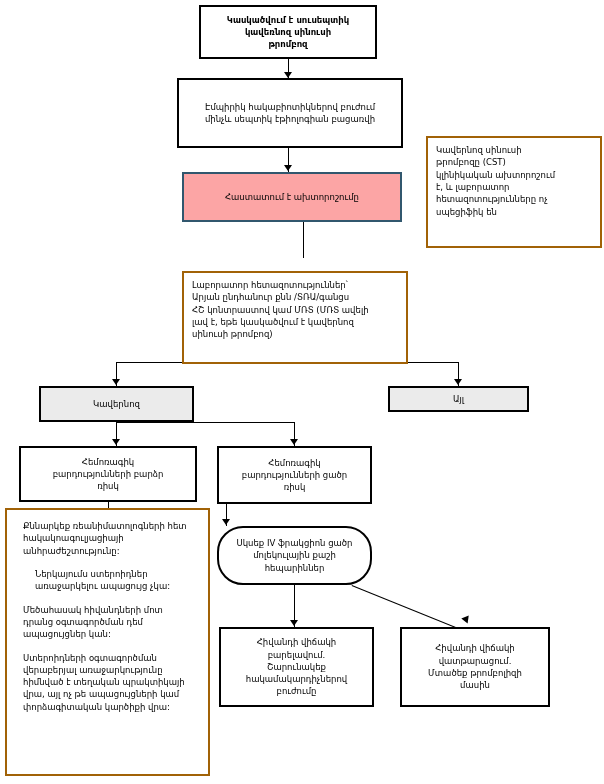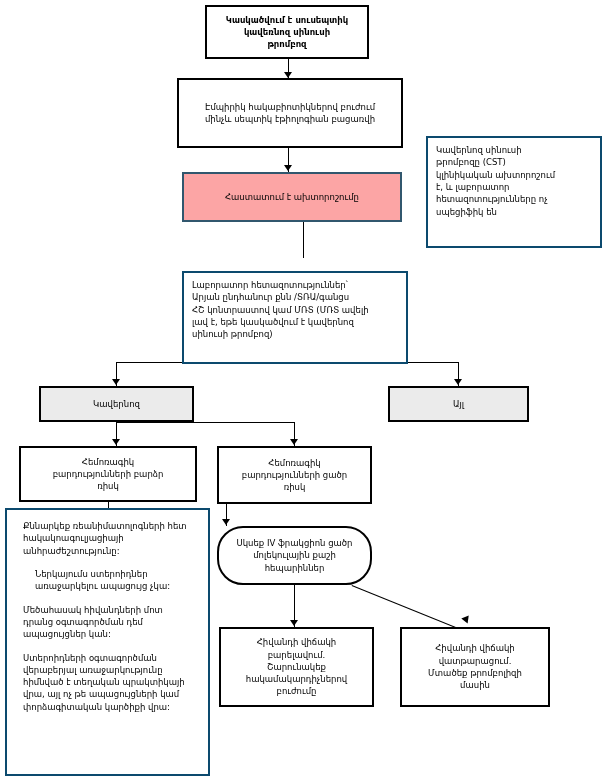--- a/index.html
+++ b/index.html
@@ -24,21 +24,21 @@
     font-size:8.5px;
     line-height:1.45;
     color:#000000;
     padding:4px 6px;
   }
   .node .txt{display:block;width:100%;white-space:pre-line;}
 
   .node.bold{font-weight:bold;}
   .node.grey{background:#ebebeb;border:2px solid #000;}
   .node.blue{border:2px solid #31576e;background:#fca5a5;}
-  .node.note{border:2px solid #0c4a6e;background:#ffffff;text-align:left;
+  .node.note{border:2px solid #a16207;background:#ffffff;text-align:left;
              align-items:flex-start;justify-content:flex-start;}
   .node.note .txt{text-align:left;}
   .node.justify .txt{text-align:justify;text-align-last:left;}
   .node.leftpad{padding:6px 8px;}
 
   
   .ln{position:absolute;background:#000;}
   .vl{width:1px;}
   .hl{height:1px;}
   .diag{position:absolute;transform-origin:0 0;height:1px;background:#000;}
@@ -83,21 +83,21 @@
 
   <div class="ln vl" style="left:226px;top:504px;height:22px;"></div>
   <div class="arrow" style="left:222px;top:519px;"></div>
 
   <div class="ln vl" style="left:294px;top:585px;height:42px;"></div>
   <div class="arrow" style="left:290px;top:620px;"></div>
 
   <div class="diag" style="left:352px;top:585px;width:118px;transform:rotate(22deg);"></div>
   <div class="arrow-rot" style="left:461px;top:617px;transform:rotate(-22deg);"></div>
 
-  <div class="node bold" style="left:205px;top:5px;width:164px;height:54px;">
+  <div class="node bold" style="left:199px;top:5px;width:178px;height:54px;">
     <span class="txt">Կասկածվում է սուսեպտիկ
 կավեռնոզ սինուսի
 թրոմբոզ</span>
   </div>
 
   <div class="node" style="left:177px;top:78px;width:226px;height:70px;">
     <span class="txt">Էմպիրիկ հակաբիոտիկներով բուժում
 մինչև սեպտիկ էթիոլոգիան բացառվի</span>
   </div>
 
@@ -119,21 +119,21 @@
 Արյան ընդհանուր քնն /ՏՌԱ/գանցս
 ՀՇ կոնտրաստով  կամ ՄՌՏ (ՄՌՏ ավելի
 լավ է, եթե կասկածվում է կավերնոզ
 սինուսի թրոմբոզ)</span>
   </div>
 
   <div class="node grey" style="left:39px;top:386px;width:155px;height:36px;">
     <span class="txt">Կավերնոզ</span>
   </div>
 
-  <div class="node grey" style="left:388px;top:386px;width:141px;height:36px;">
+  <div class="node grey" style="left:388px;top:386px;width:141px;height:26px;">
     <span class="txt">Այլ</span>
   </div>
 
   <div class="node" style="left:19px;top:446px;width:178px;height:56px;">
     <span class="txt">Հեմոռագիկ
 բարդությունների բարձր
 ռիսկ</span>
   </div>
 
   <div class="node" style="left:217px;top:446px;width:155px;height:58px;">

